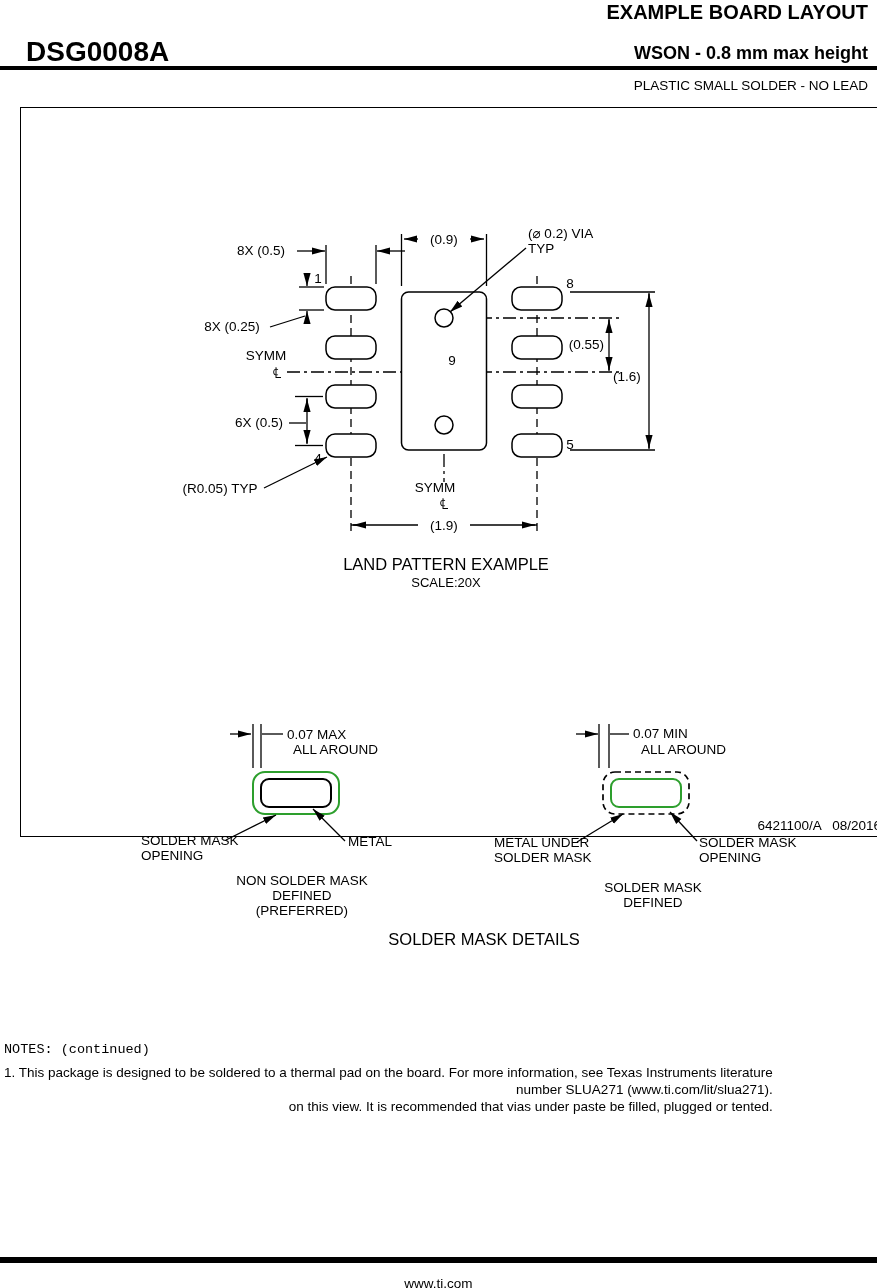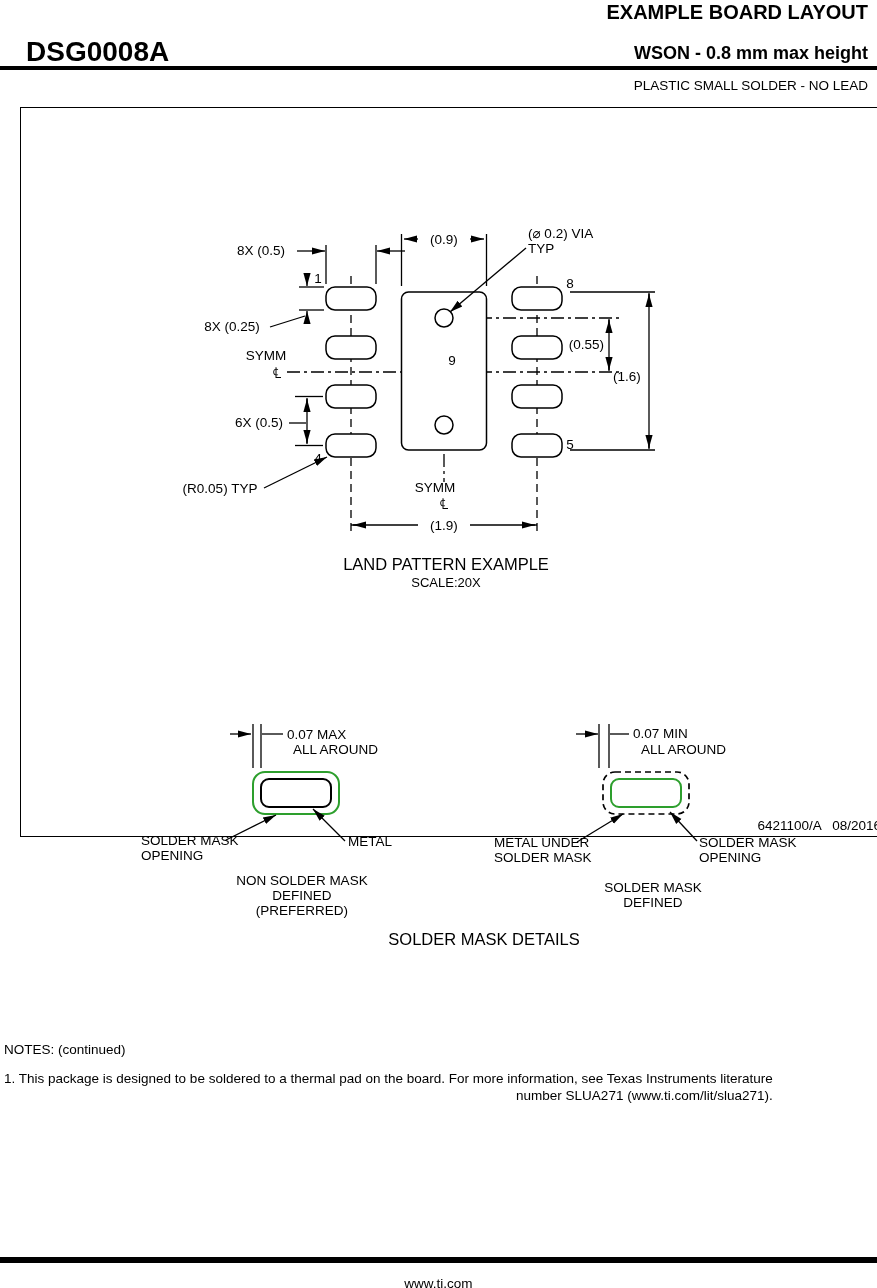--- a/index.html
+++ b/index.html
@@ -18,21 +18,21 @@
     position:absolute; left:20px; top:107px; width:868px; height:730px;
     border:1.5px solid #000; box-sizing:border-box;
   }
   .fig-box svg { position:absolute; left:0; top:0; }
   .dwg-num {
     position:absolute; right:6px; bottom:3px;
     font-size:13.5px; white-space:pre;
   }
 
   .notes { position:absolute; left:4px; top:1042px; font-size:13.5px; }
-  .notes-heading { margin-bottom:13px; }
+  .notes-heading { margin-bottom:7px;font-family:Liberation Mono, monospace; }
   .note-line  { line-height:17px; }
   .note-cont  { padding-left:18px;text-align:right; }
 
   .ftr-bar { position:absolute; top:1257px; left:0; width:877px; height:6px; background:#000; }
   .ftr-url { position:absolute; top:1267px; left:0; width:877px; text-align:center; font-size:13.5px;margin-top:9px; }
 
   
   svg .ln   { stroke:#000; stroke-width:1.3; fill:none; }
   svg .thk  { stroke-width:1.7; }
   svg .pad  { fill:#fff; stroke:#000; stroke-width:1.5; }
@@ -219,16 +219,17 @@
     <text class="tm big" x="463" y="837">SOLDER MASK DETAILS</text>
   </svg>
 
   <div class="dwg-num">6421100/A   08/2016</div>
 </div>
 
 <div class="notes">
   <div class="notes-heading">NOTES: (continued)</div>
   <div class="note-line">1. This package is designed to be soldered to a thermal pad on the board. For more information, see Texas Instruments literature</div>
   <div class="note-line note-cont">number SLUA271 (www.ti.com/lit/slua271).</div>
+  <div class="note-line note-cont">on this view. It is recommended that vias under paste be filled, plugged or tented.</div>
 </div>
 
 <div class="ftr-bar"></div>
 <div class="ftr-url">www.ti.com</div>
 
 </body></html>

